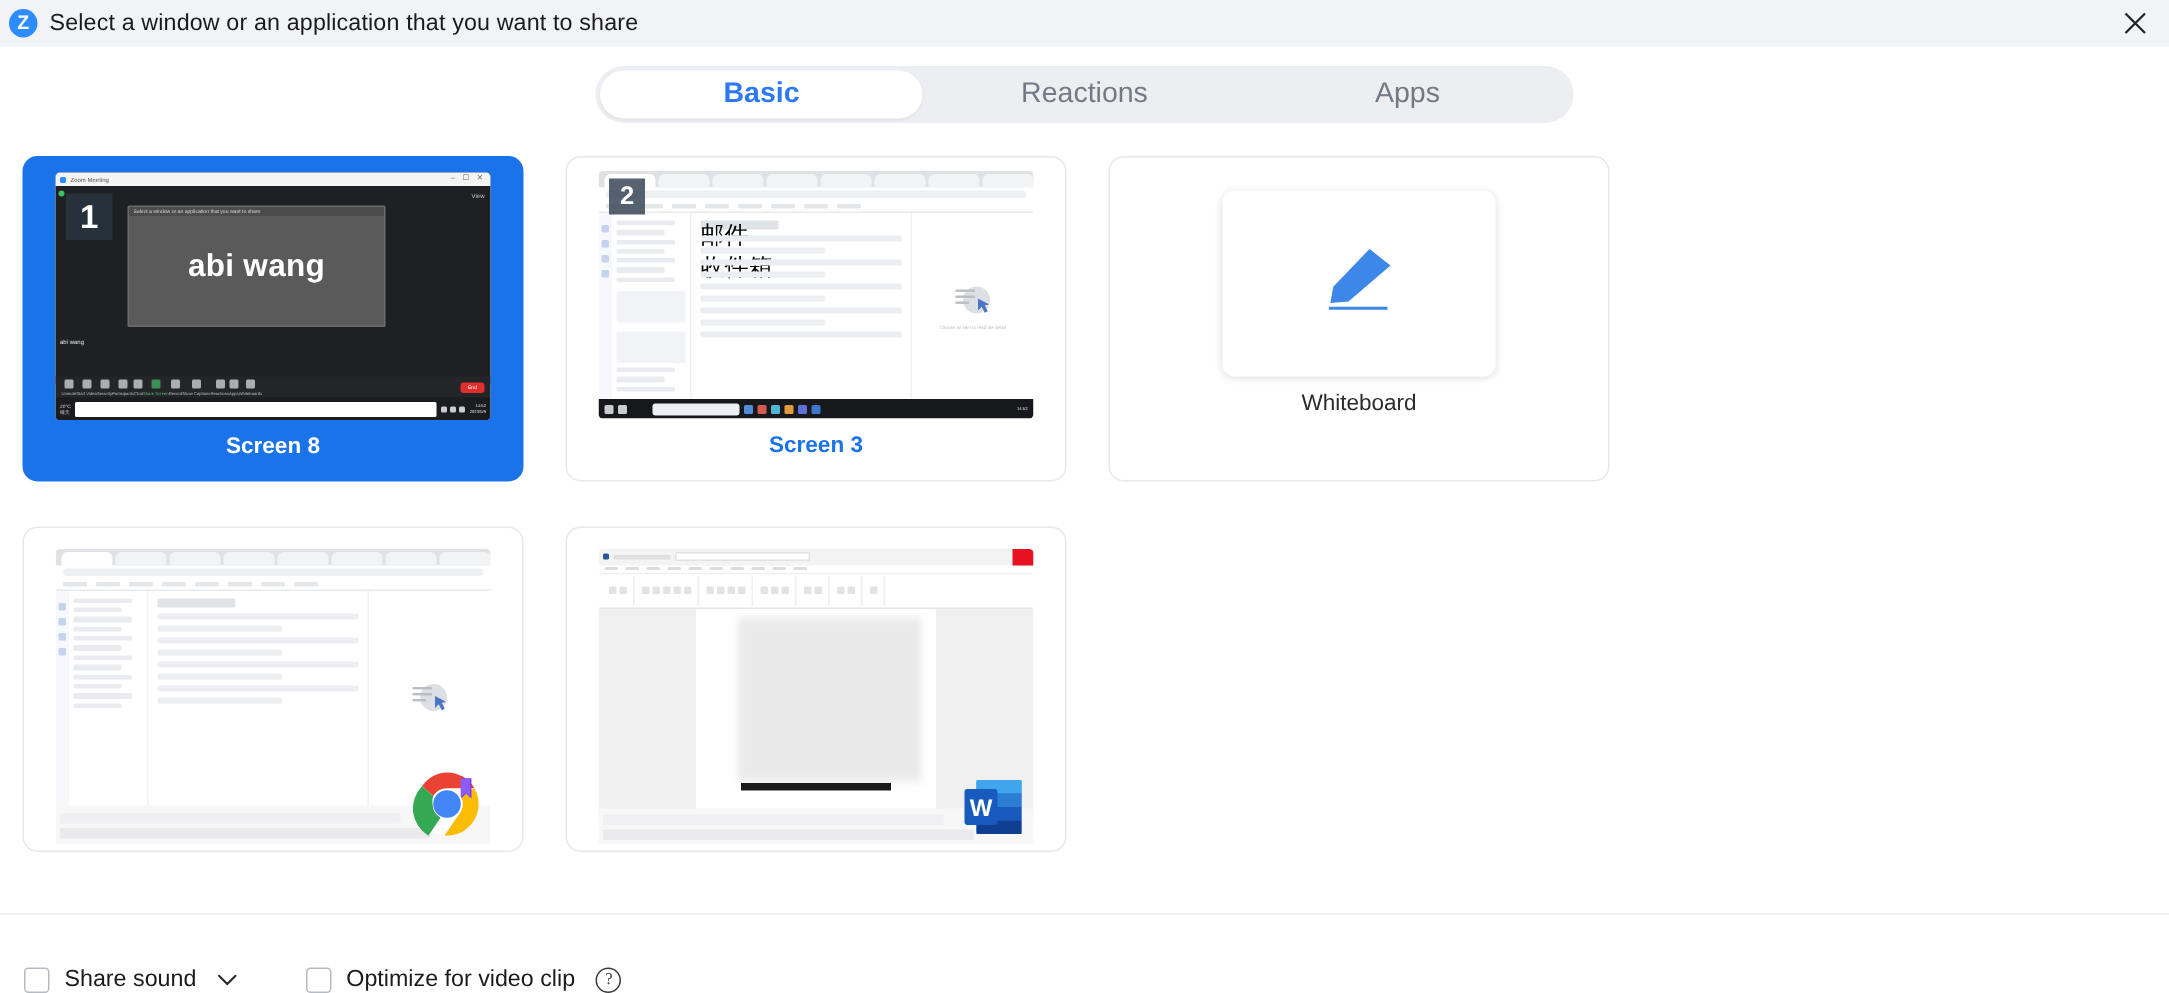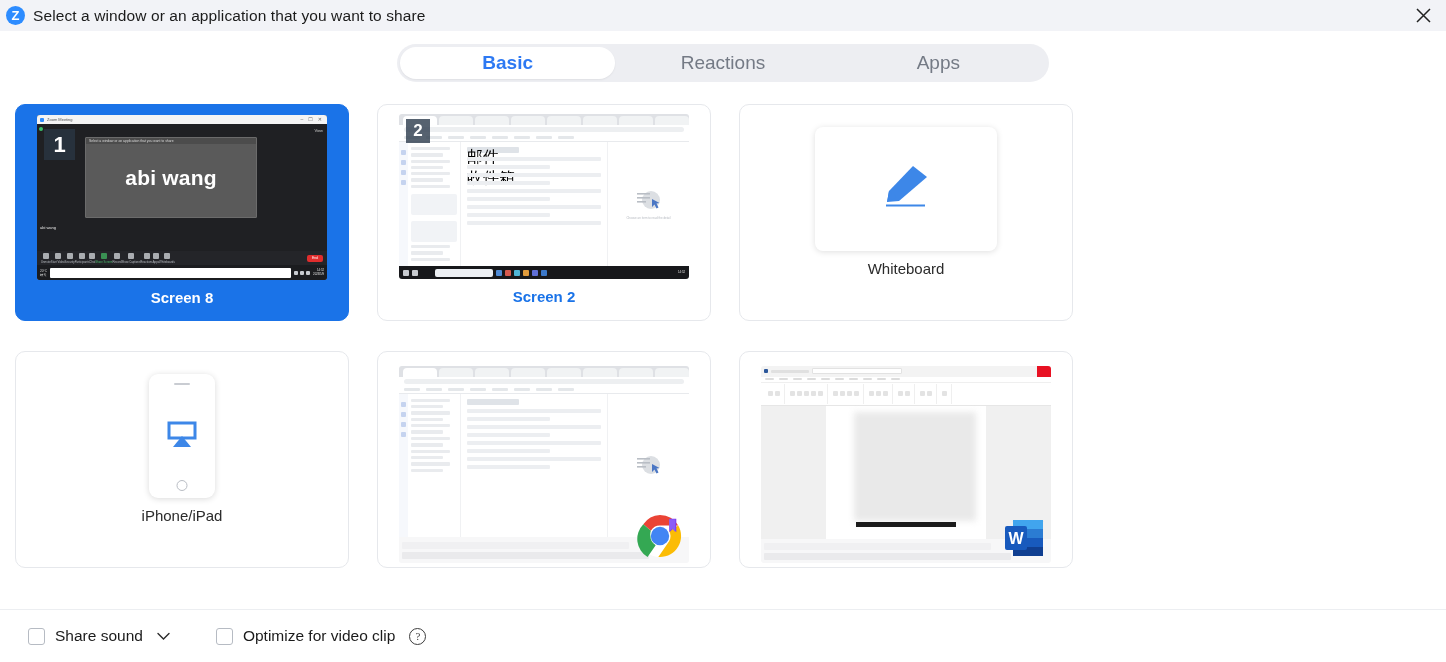--- a/index.html
+++ b/index.html
@@ -286,22 +286,22 @@
   .ww-status i { width:14px;height:2.4px;background:#dcdcdc;display:block;border-radius:1px; }
   .ww-blurbar { position:absolute; left:0; right:0; bottom:0; height:24px; background:#f7f7f8; }
   .ww-blurbar .b1 { position:absolute; left:3px; top:4px; right:60px; height:7px; background:#f0f0f2; border-radius:1px; }
   .ww-blurbar .b2 { position:absolute; left:3px; top:14px; right:40px; height:7px; background:#eaeaec; border-radius:1px; }
 
   
   .bottombar {
     position:absolute; left:0; right:0; bottom:0;
     height: 53px;
     border-top: 1px solid #eceef1;
-    display:flex; align-items:center;
-    padding: 0 28px;
+    display:flex; align-items:flex-end;
+    padding: 0 16px;
     background:#ffffff;
   }
   .cb-group { display:flex; align-items:center; }
   .checkbox {
     width:17px; height:17px;
     border:1.5px solid #b6bbc3;
     border-radius:3px;
     background:#fff;
     cursor:pointer;
     flex:0 0 auto;
@@ -531,49 +531,36 @@
             <i style="background:#5f6fd6;"></i>
               <i style="background:#3b78c9;"></i>
           </span>
           <span class="br-clock">
             <span>14:52</span>
           </span>
         </div>
         <div class="scr-badge">2</div>
       </div>
     </div>
-    <div class="card-label blue">Screen 2</div>
+    <div class="card-label blue">Screen 3</div>
   </div>
 
   <div class="card">
     <div class="icon-tile">
       <span>
         <svg width="62" height="52" viewBox="0 0 62 52" aria-hidden="true">
           <path d="M38,5 L52,16 L24,40 L12,41 L14,30 Z" fill="#3d87e8"></path>
           <path d="M12,41 L14,30 L22,36 Z" fill="#3d87e8"></path>
           <rect x="11" y="43.5" width="39" height="2" fill="#3d87e8"></rect>
         </svg>
       </span>
     </div>
     <div class="card-label icon-tile-label">Whiteboard</div>
   </div>
 
-  <div class="card">
-    <div class="phone-tile">
-      <span class="phone-speaker"></span>
-      <span>
-        <svg width="32" height="28" viewBox="0 0 32 28" aria-hidden="true">
-          <rect x="3" y="3" width="26" height="15" fill="none" stroke="#3d87e8" stroke-width="3"></rect>
-          <path d="M16,16 L25,27 L7,27 Z" fill="#3d87e8"></path>
-        </svg>
-      </span>
-      <span class="phone-home"></span>
-    </div>
-    <div class="card-label icon-tile-label">iPhone/iPad</div>
-  </div>
 
   <div class="card no-label">
     <div class="thumb" style="height:197px;margin-top:9px;">
       <div class="cw">
         <div class="br-tabs">
           <span class="br-tab act"></span>
             <span class="br-tab"></span>
             <span class="br-tab"></span>
           <span class="br-tab"></span>
             <span class="br-tab"></span>

